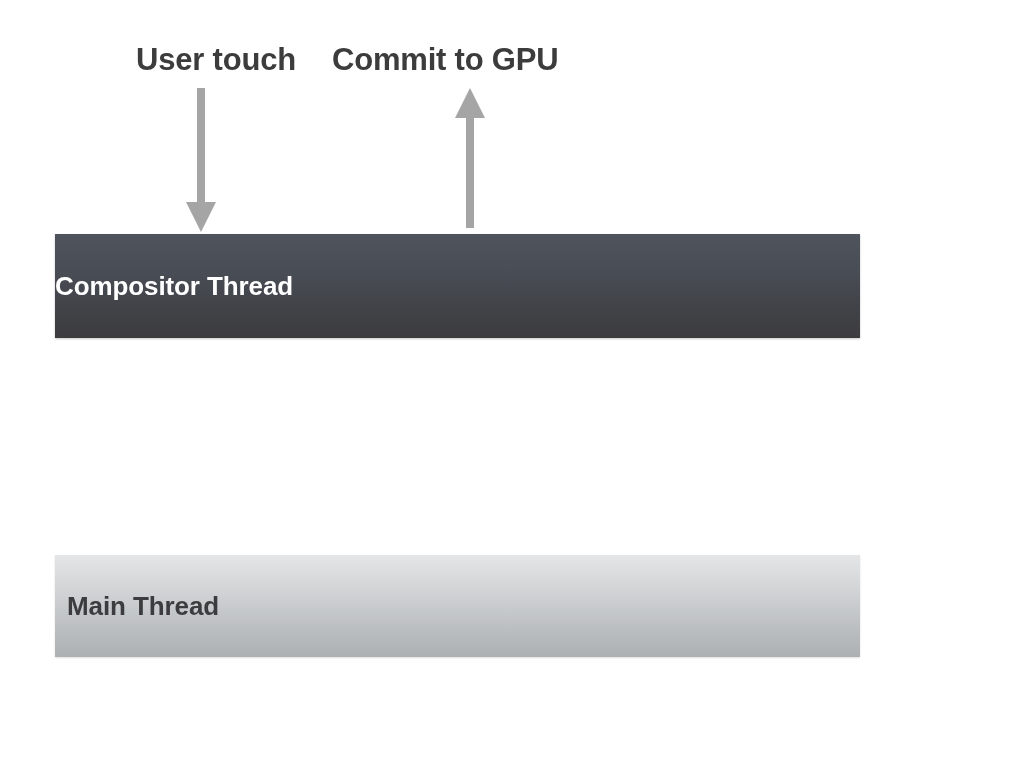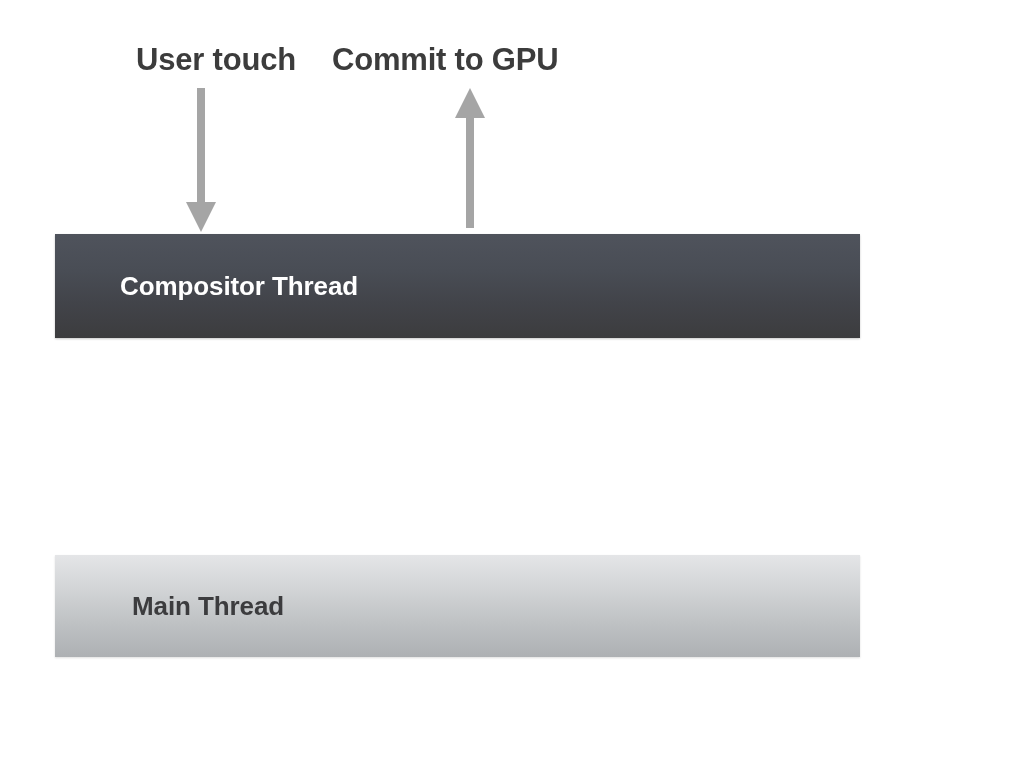--- a/index.html
+++ b/index.html
@@ -61,21 +61,20 @@
   }
 
   
   .thread-bar {
     position: absolute;
     left: 55px;
     width: 805px;
     display: flex;
     align-items: center;
     box-sizing: border-box;
-    padding-left: 65px;
   }
   .thread-bar-label {
     font-family: "Liberation Sans", sans-serif;
     font-weight: bold;
     font-size: 26px;
     letter-spacing: -0.1px;
     white-space: nowrap;
   }
 
   #bar-compositor-thread {

